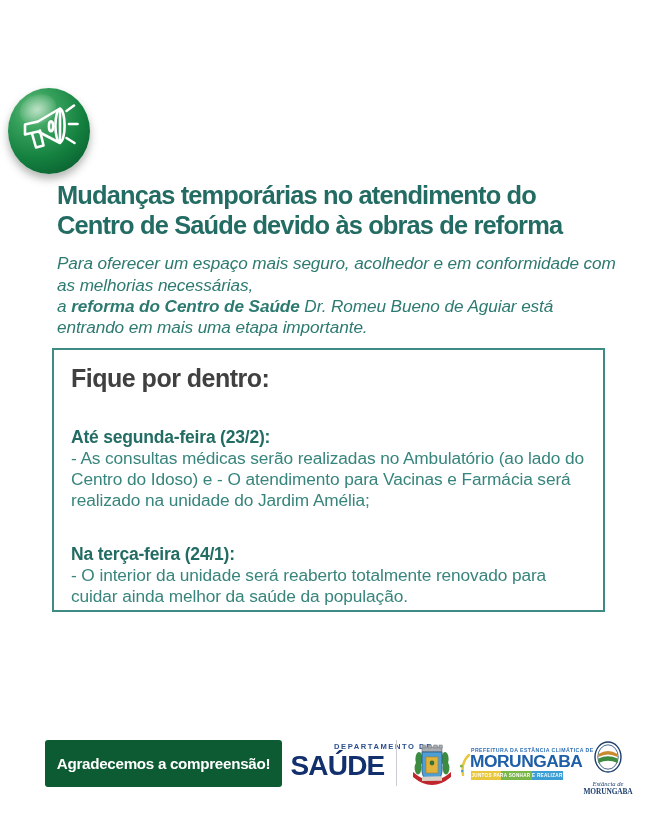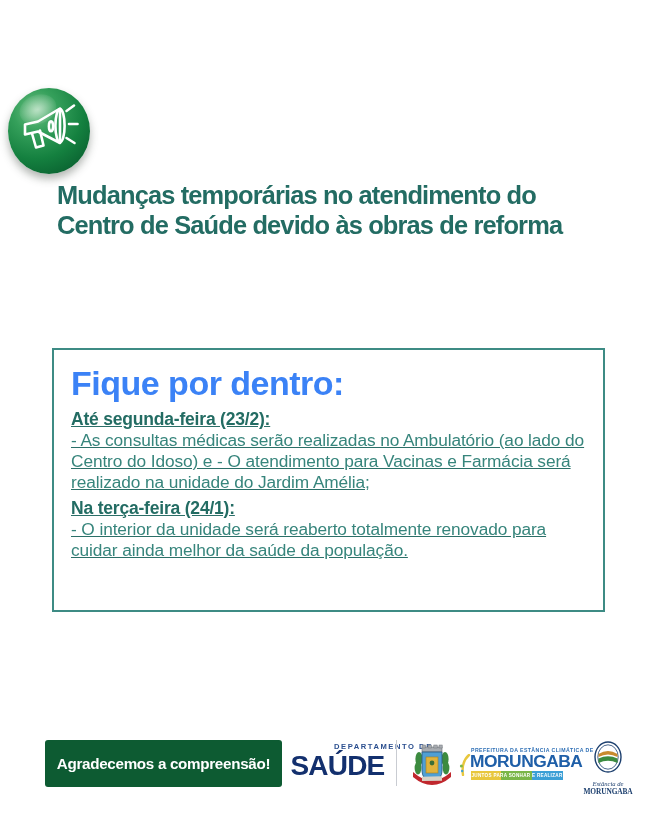--- a/index.html
+++ b/index.html
@@ -120,28 +120,27 @@
     height: 264px;
     border: 2px solid #3d8b84;
     box-sizing: border-box;
     background: #ffffff;
   }
   .info-box-inner {
     padding: 14px 16px 0 17px;
   }
   .box-heading {
     margin: 0;
-    font-size: 34px;
-    font-weight: bold;
-    color: #3b82f6;
+    font-size: 25px;
+    font-weight: bold;
+    color: #404040;
     letter-spacing: -0.5px;
   }
   .section {
-    margin-top: 6px;
-    text-decoration: underline;
+    margin-top: 34px;
   }
   .section-label {
     margin: 0;
     font-size: 17.5px;
     font-weight: bold;
     color: #236c63;
     letter-spacing: -0.2px;
   }
   .section-body {
     margin: 0;
@@ -338,20 +337,24 @@
         <path d="M47.5 36 L55.5 41"></path>
       </g>
     </svg>
   </div>
 
   <div class="title-block">
     <h1 class="main-heading">
       <span>Mudanças temporárias no atendimento do</span><br>
       <span>Centro de Saúde devido às obras de reforma</span>
     </h1>
+    <p class="lede">
+      <span>Para oferecer um espaço mais seguro, acolhedor e em conformidade com as melhorias necessárias,</span><br>
+      <span>a </span><b>reforma do Centro de Saúde</b><span> Dr. Romeu Bueno de Aguiar está entrando em mais uma etapa importante.</span>
+    </p>
   </div>
 
   <div class="info-box">
     <div class="info-box-inner">
       <h2 class="box-heading">Fique por dentro:</h2>
 
       <div class="section">
         <p class="section-label">Até segunda-feira (23/2):</p>
         <p class="section-body">- As consultas médicas serão realizadas no Ambulatório (ao lado do Centro do Idoso) e
 - O atendimento para Vacinas e Farmácia será realizado na unidade do Jardim Amélia;</p>

